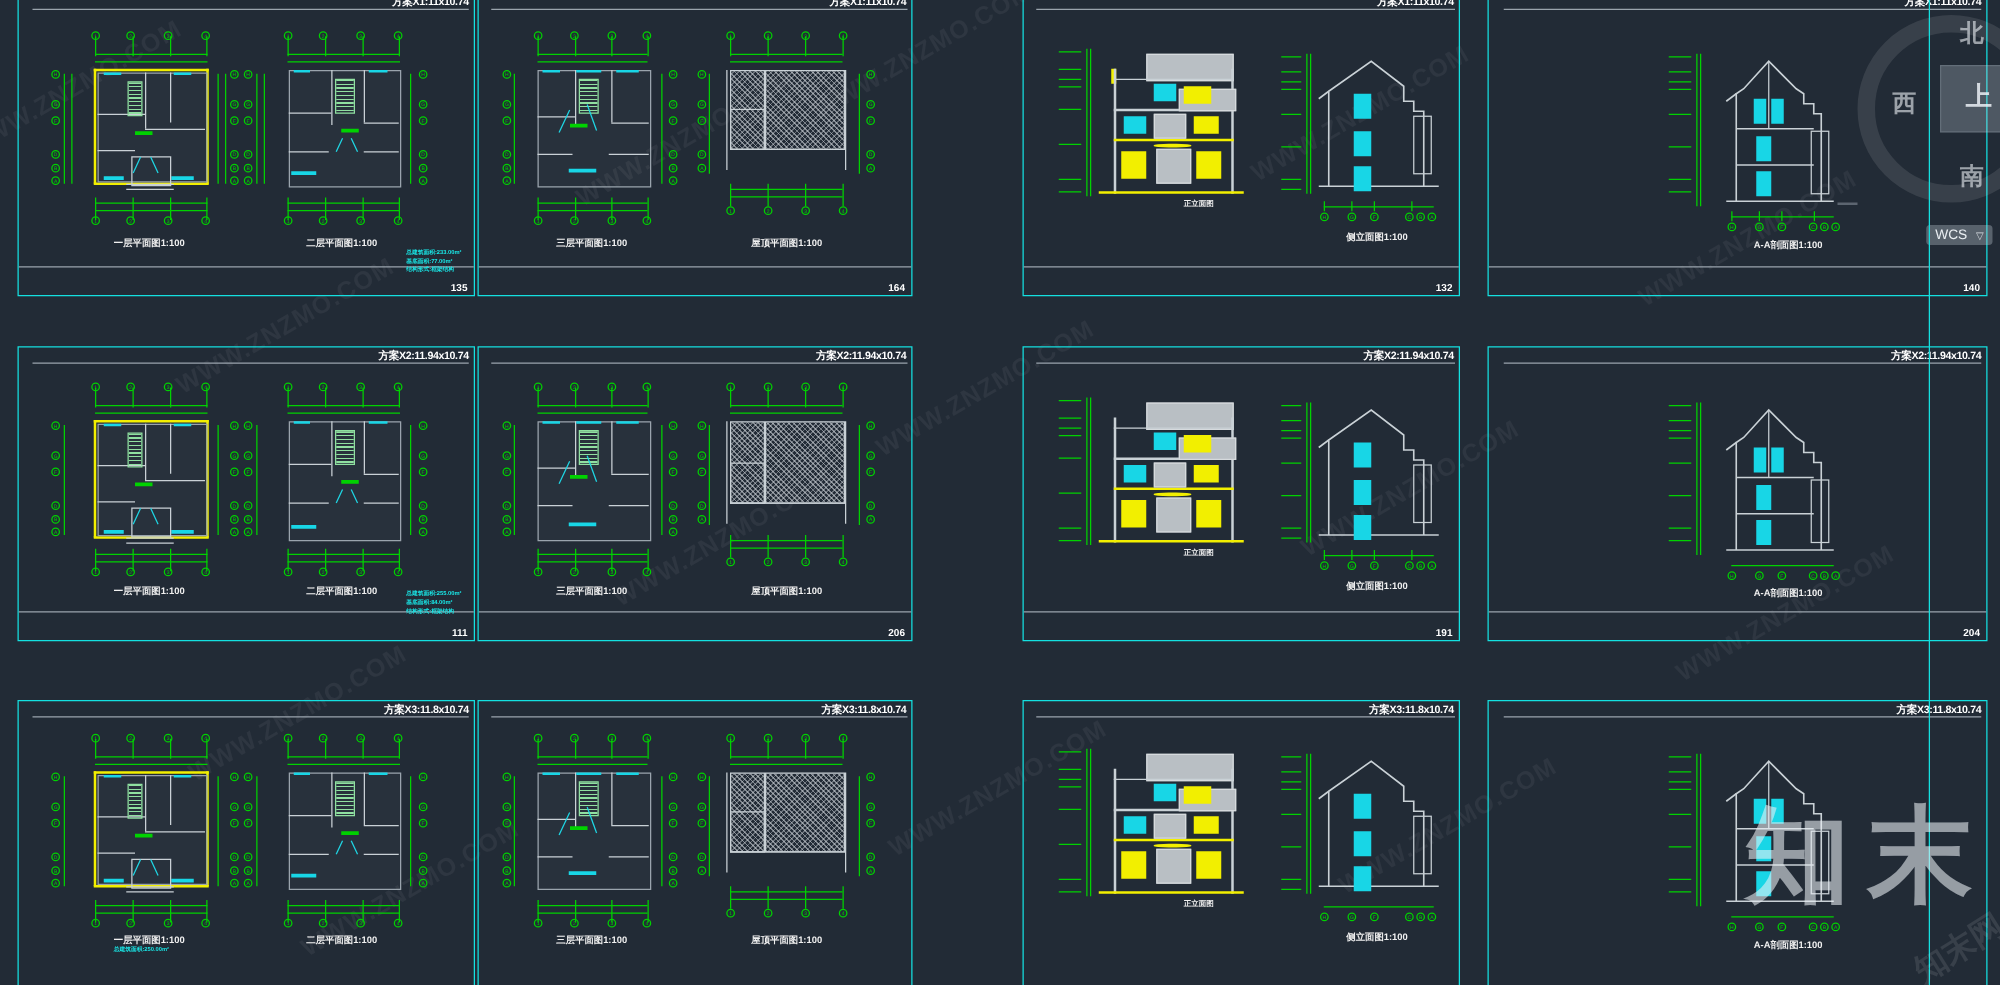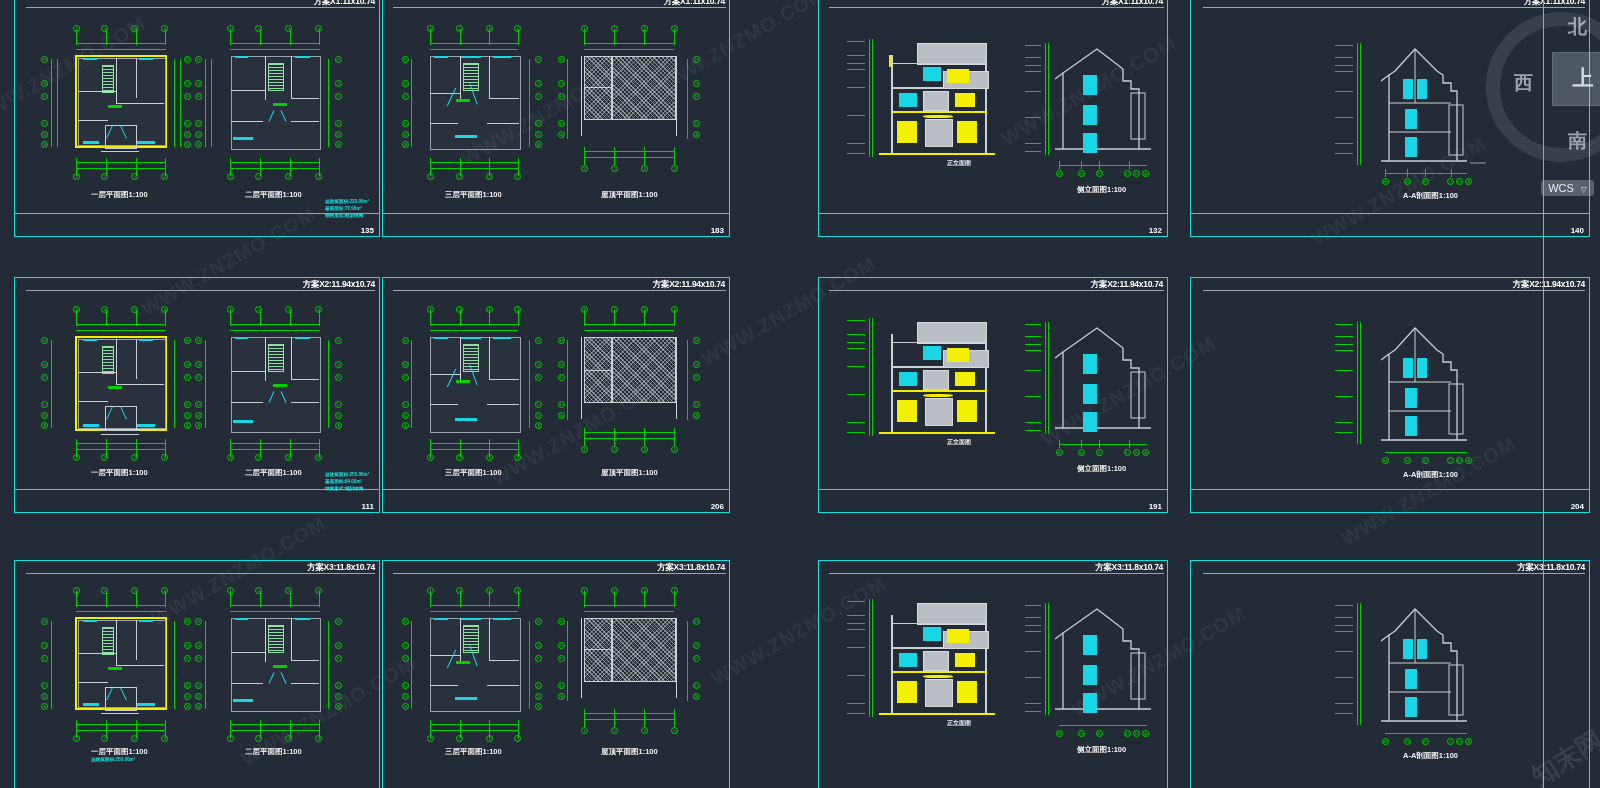--- a/index.html
+++ b/index.html
@@ -211,21 +211,21 @@
     <div class="cap" style="left:230px;top:195px;">二层平面图1:100</div>
     <div class="note" style="left:310px;top:204px;">总建筑面积:233.00m²</div>
     <div class="note" style="left:310px;top:211px;">基底面积:77.00m²</div>
     <div class="note" style="left:310px;top:218px;">结构形式:框架结构</div>
   </div>
 
   <div class="sheet" id="s108" style="left:382px;top:-6px;width:348px;height:243px;">
     <div class="sheet-title">方案X1:11x10.74</div>
     <div class="inner-rule" style="top:12px;"></div>
     <div class="foot-rule" style="bottom:22px;"></div>
-    <div class="sheet-page">183</div>
+    <div class="sheet-page">164</div>
 
     <div class="g" style="left:18px;top:30px;width:130px;height:155px;">
       <div class="bub" style="left:26px;top:0px;">1</div>
         <div class="bub" style="left:55px;top:0px;">2</div>
       <div class="bub" style="left:85px;top:0px;">3</div>
         <div class="bub" style="left:113px;top:0px;">4</div>
       <div class="ln-g" style="left:29px;top:18px;width:88px;height:1px;"></div>
       <div class="ln-g" style="left:29px;top:24px;width:88px;height:1px;"></div>
       <div class="ln-g" style="left:29px;top:4px;width:1px;height:16px;"></div>
       <div class="ln-g" style="left:59px;top:4px;width:1px;height:16px;"></div>
@@ -1103,15 +1103,16 @@
     <div class="vc-lbl vc-w">西</div>
     <div class="vc-lbl vc-s">南</div>
     <div class="vc-face">上</div>
     <div class="vc-bar"></div>
     <div class="wcs">
       <span>WCS</span><span class="chev">▽</span>
     </div>
   </div>
   <div class="crosshair"></div>
 
+  <div class="brand">知末</div>
   <div class="brand-diag">知末网</div>
 
 </div>
 
 </body></html>

